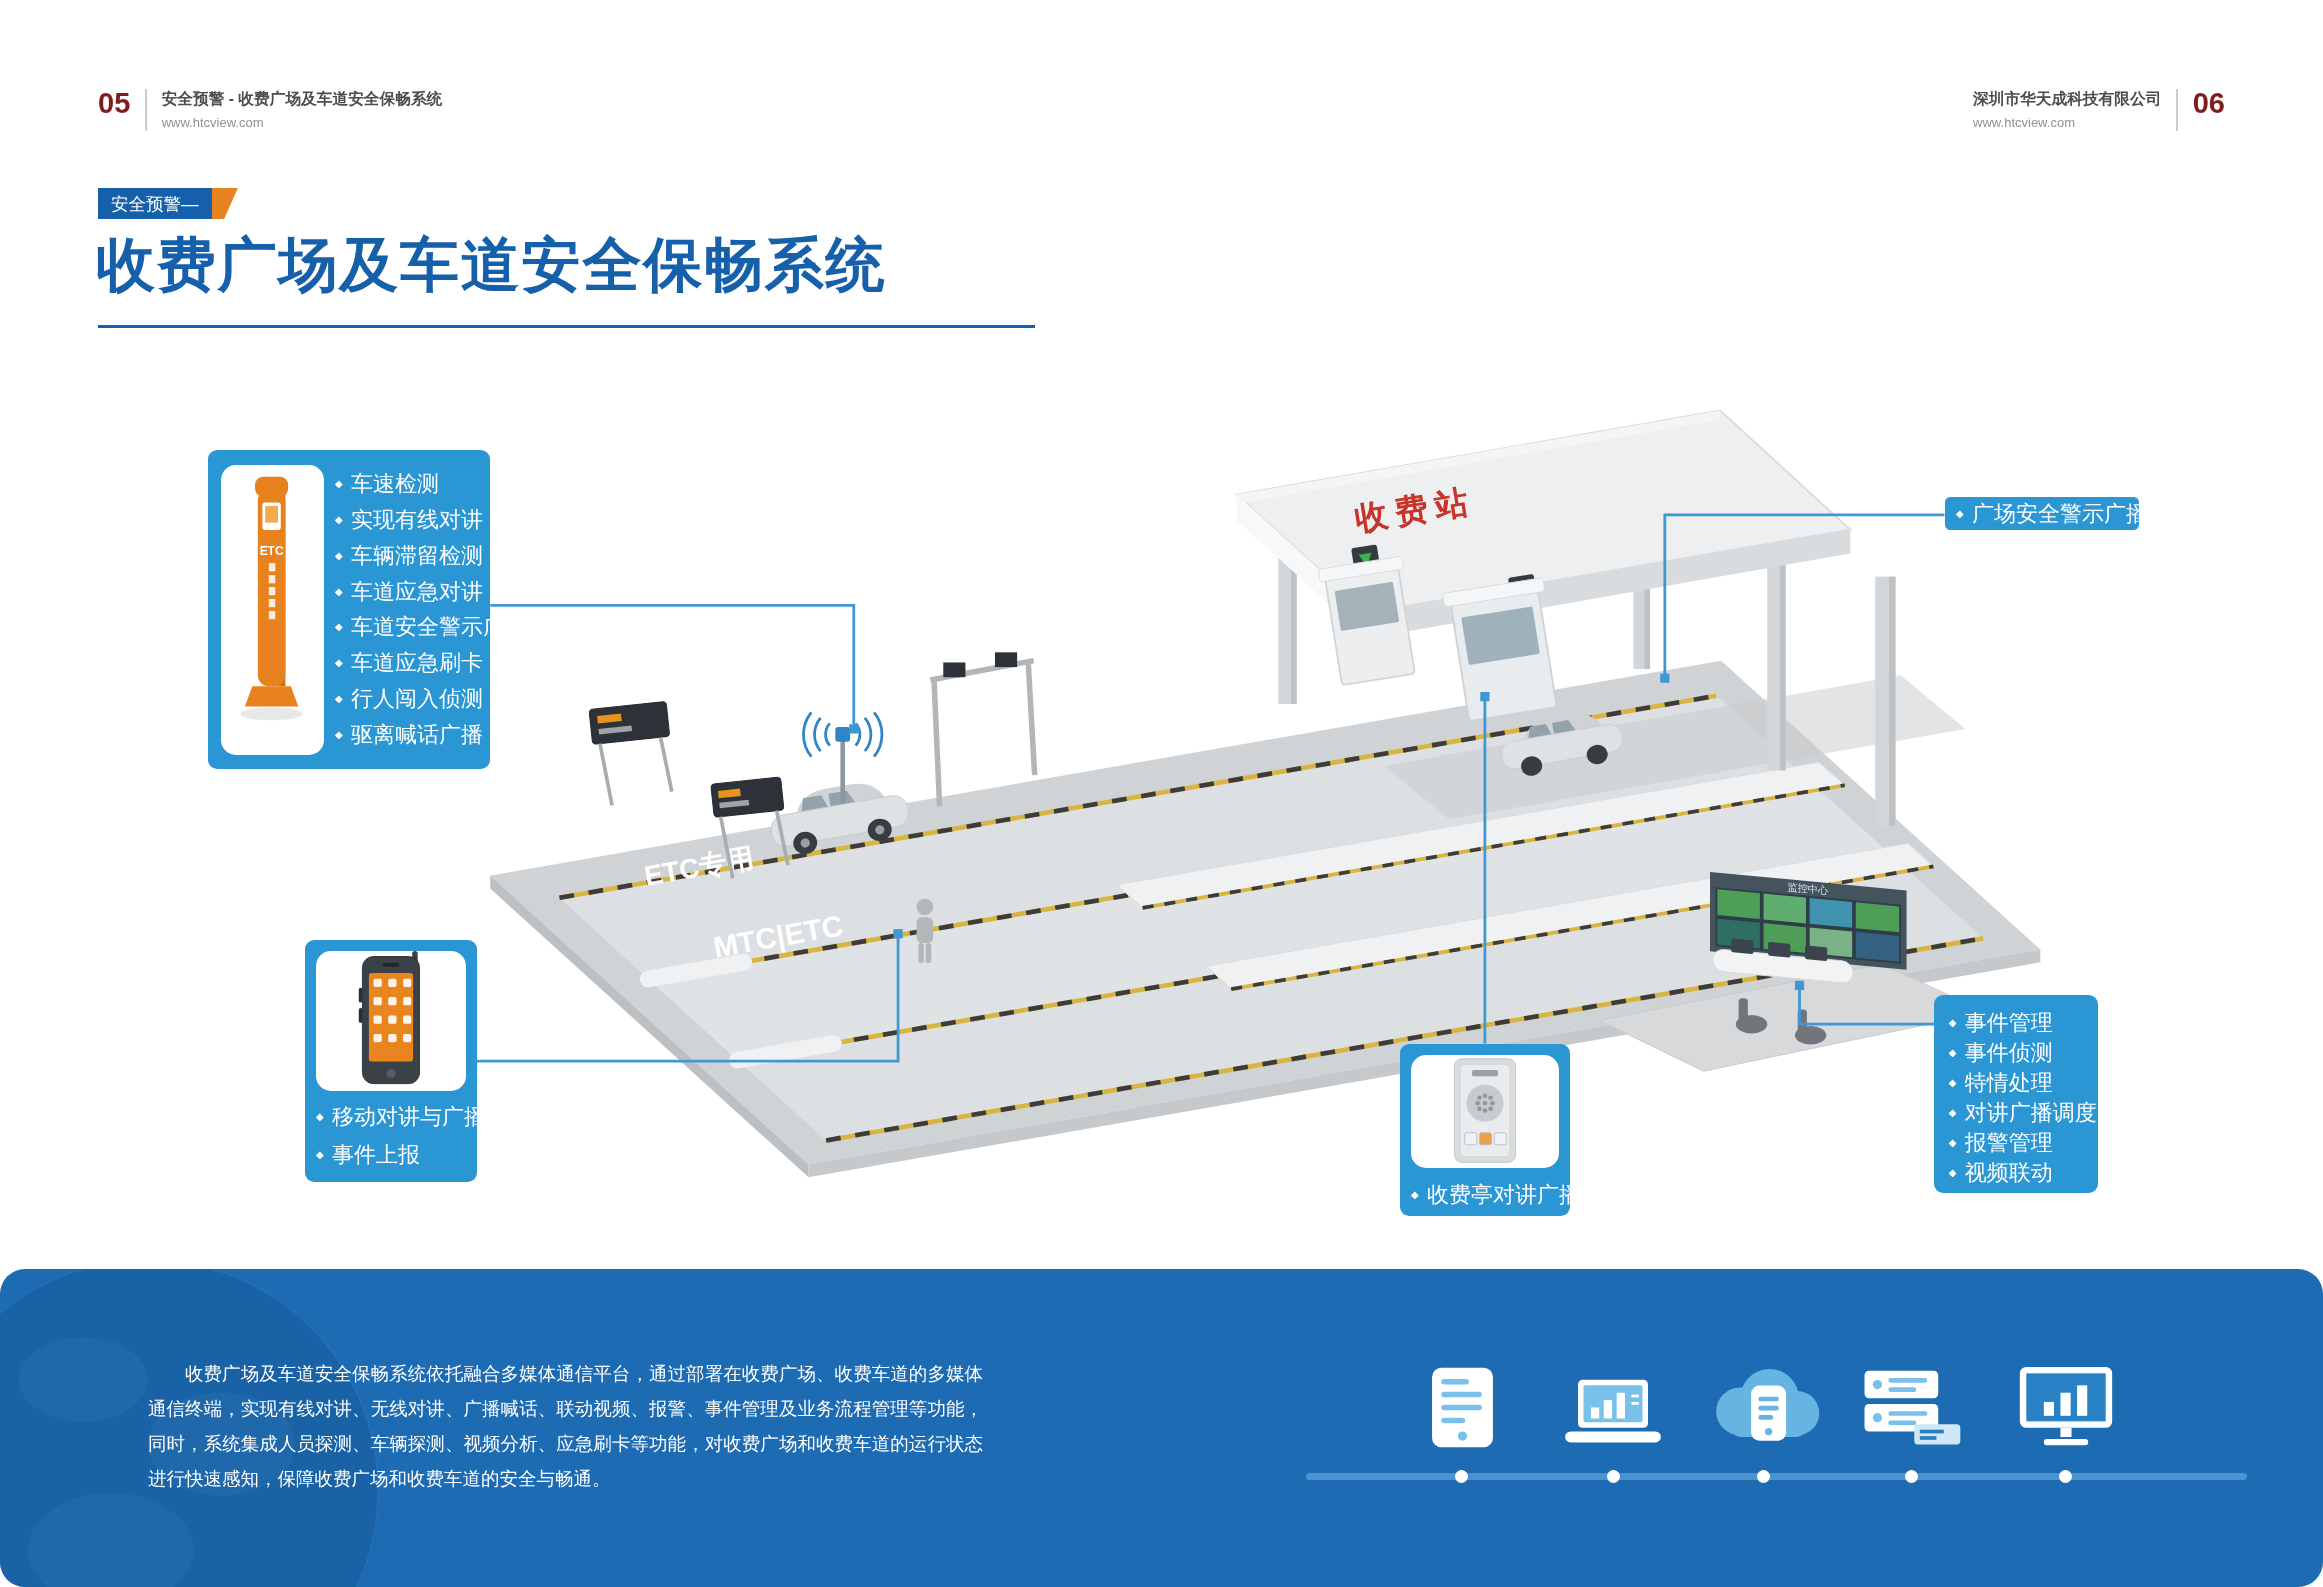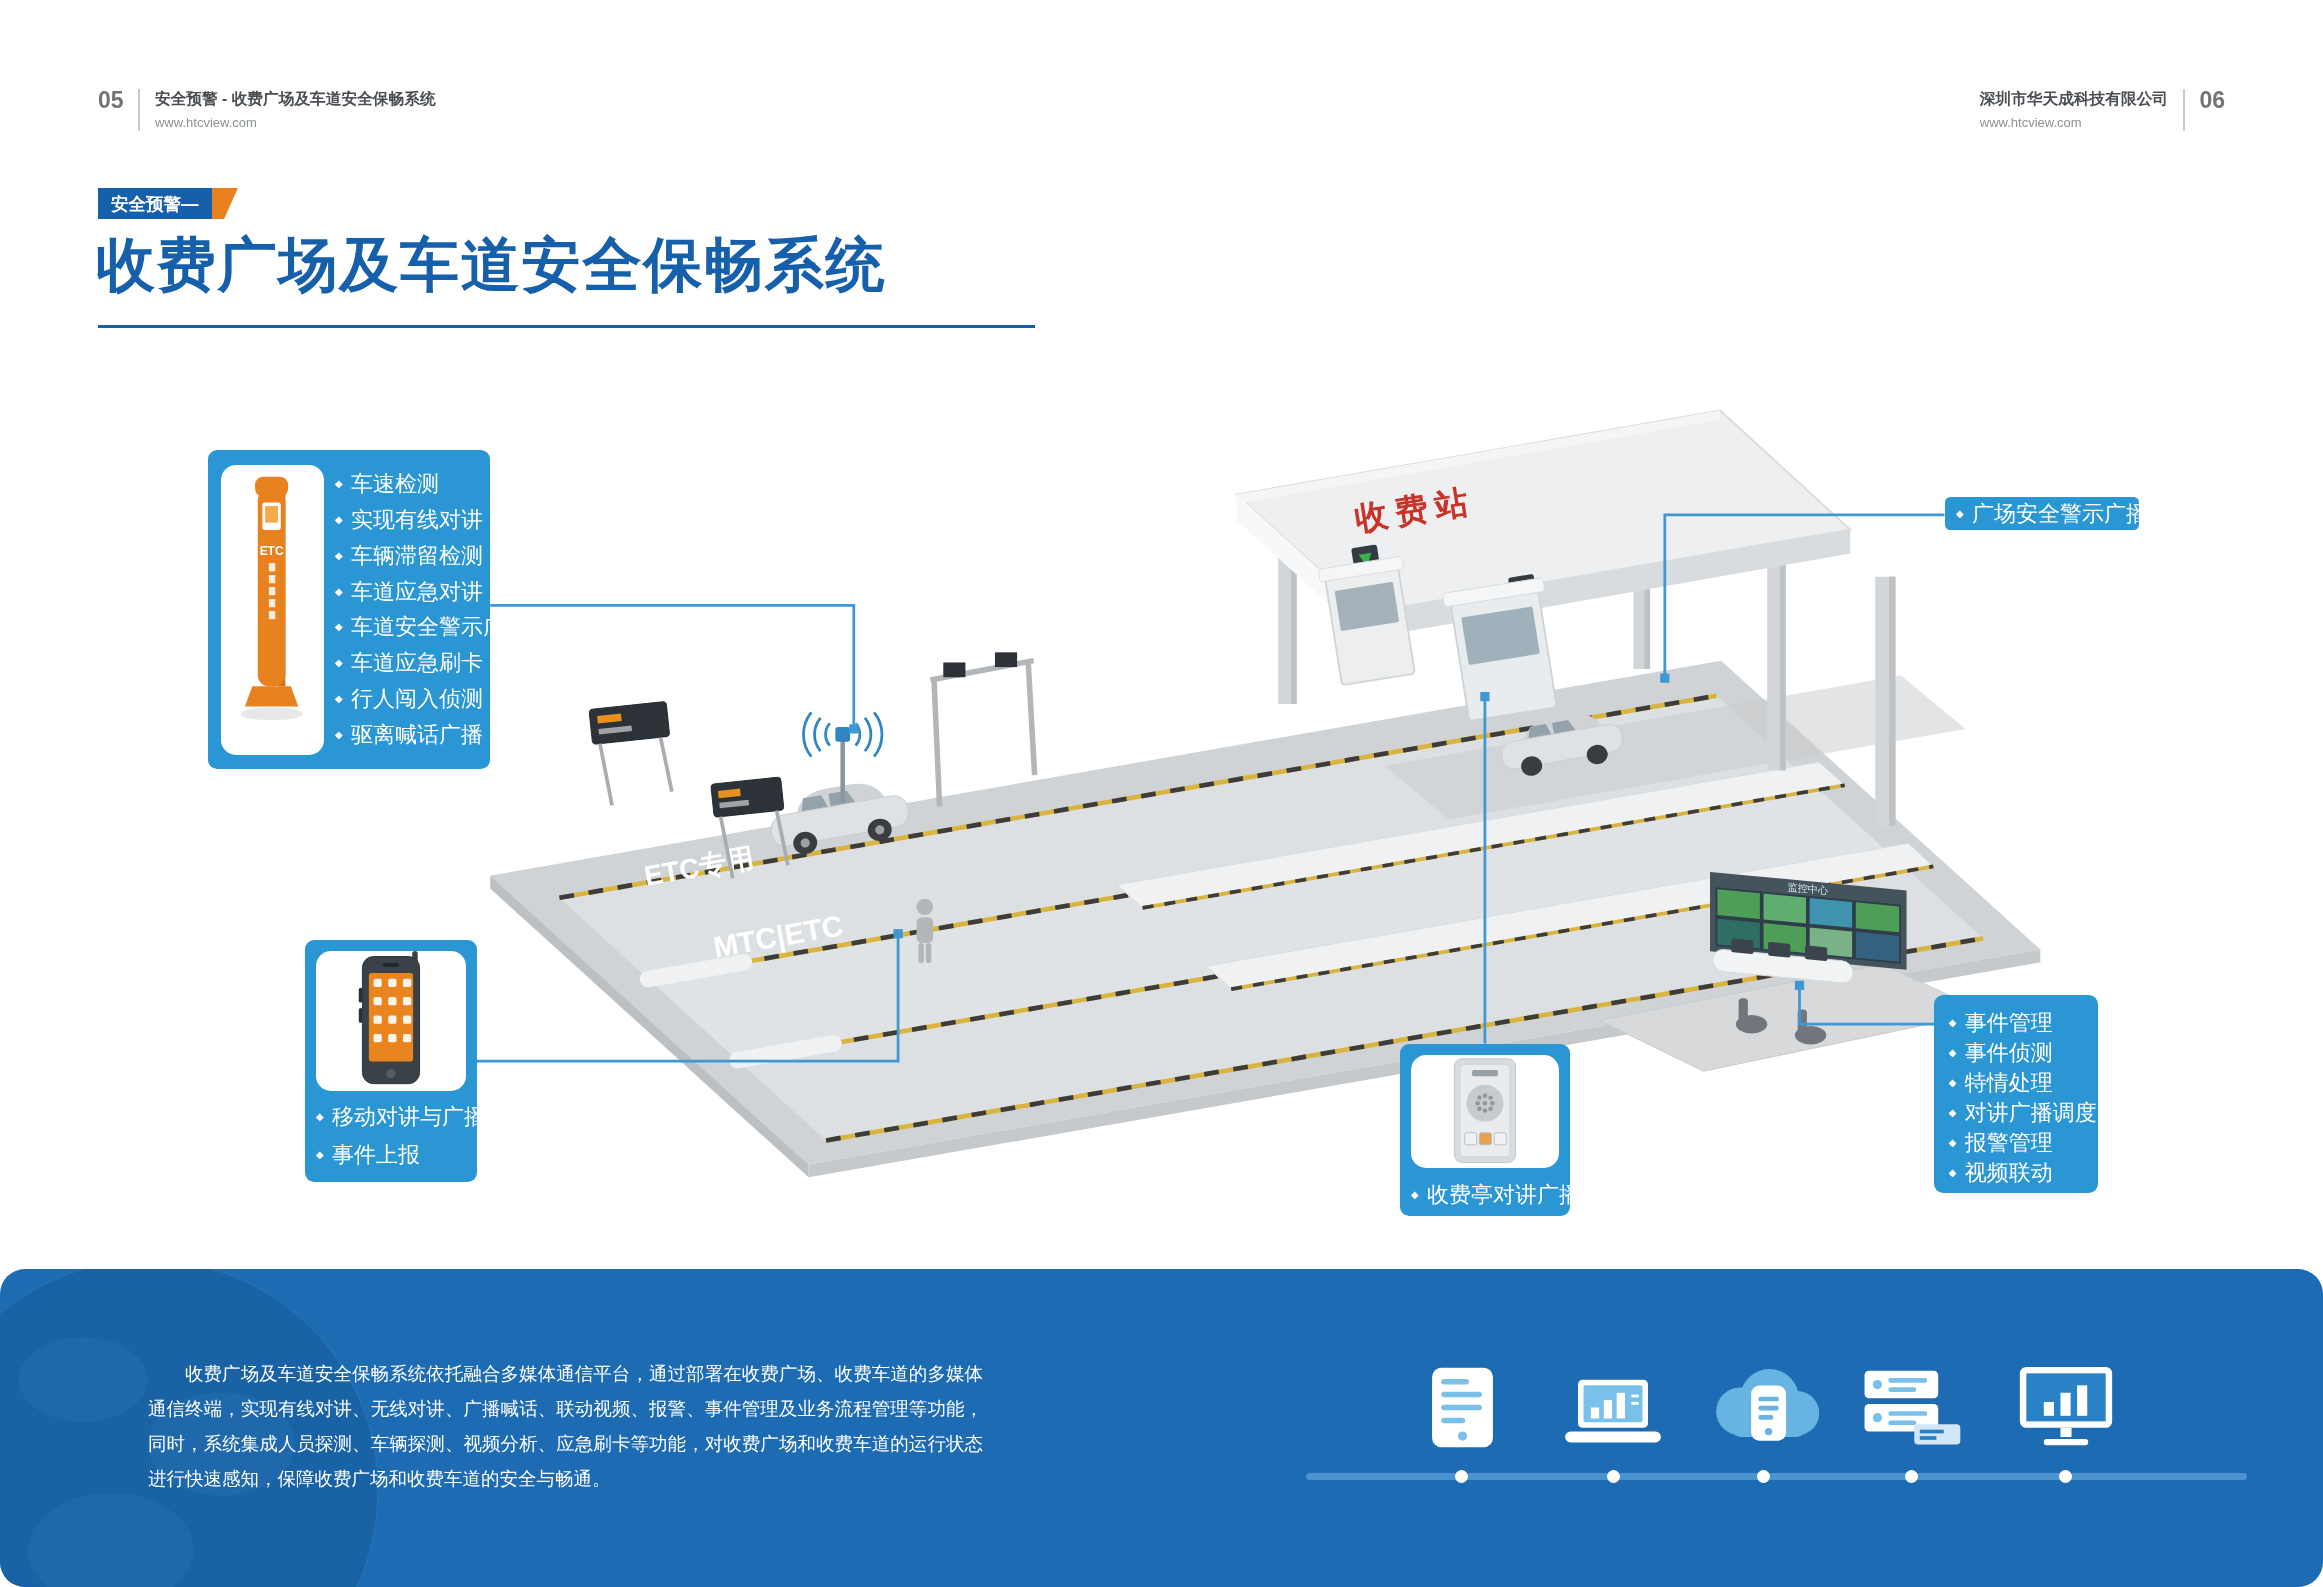--- a/index.html
+++ b/index.html
@@ -5,30 +5,30 @@
   html,body{margin:0;padding:0;}
   body{
     width:2323px;height:1587px;position:relative;background:#ffffff;
     font-family:"Liberation Sans",sans-serif;overflow:hidden;
   }
   svg text{font-family:"Liberation Sans",sans-serif;}
 
   
   .header-left{position:absolute;left:98px;top:89px;display:flex;align-items:flex-start;gap:14.8px;}
   .header-right{position:absolute;right:98px;top:89px;display:flex;align-items:flex-start;gap:14.8px;}
-  .page-num{font-size:23px;font-weight:bold;color:#737373;line-height:1;}
+  .page-num{font-size:29px;font-weight:bold;color:#7f1d1d;line-height:1;}
   .hdr-divider{width:1.8px;height:42px;background:#c9ccce;margin-top:0;}
   .hdr-text{display:flex;flex-direction:column;gap:4.6px;}
   .hdr-text.right{}
   .hdr-title{font-size:15.7px;font-weight:bold;color:#4a4e52;}
   .hdr-url{font-size:13px;color:#8d9296;}
 
   
   .sec-tag{position:absolute;left:98px;top:188px;display:flex;height:31px;}
-  .sec-tag-main{background:#1660ab;color:#fff;font-size:17.5px;font-weight:bold;display:flex;align-items:center;padding:0 13px;position:relative;z-index:2;}
+  .sec-tag-main{background:#1660ab;color:#fff;font-size:17.5px;font-weight:normal;display:flex;align-items:center;padding:0 13px;position:relative;z-index:2;}
   .sec-tag-accent{width:29.5px;height:31px;background:#e8821f;transform:skewX(-24deg);margin-left:-11px;z-index:1;}
   .sec-title{position:absolute;left:96px;top:236px;font-size:59px;font-weight:bold;color:#1660ab;letter-spacing:1.8px;line-height:1;}
   .sec-underline{position:absolute;left:98px;top:325px;width:937px;height:2.8px;background:#1660ab;}
 
   
   .illus{position:absolute;left:0;top:0;width:2323px;height:1587px;pointer-events:none;}
 
   
   .callout{position:absolute;background:#2a96d4;border-radius:9.2px;color:#fff;box-sizing:border-box;}
   .device-panel{background:#fff;border-radius:15px;display:flex;align-items:center;justify-content:center;}

